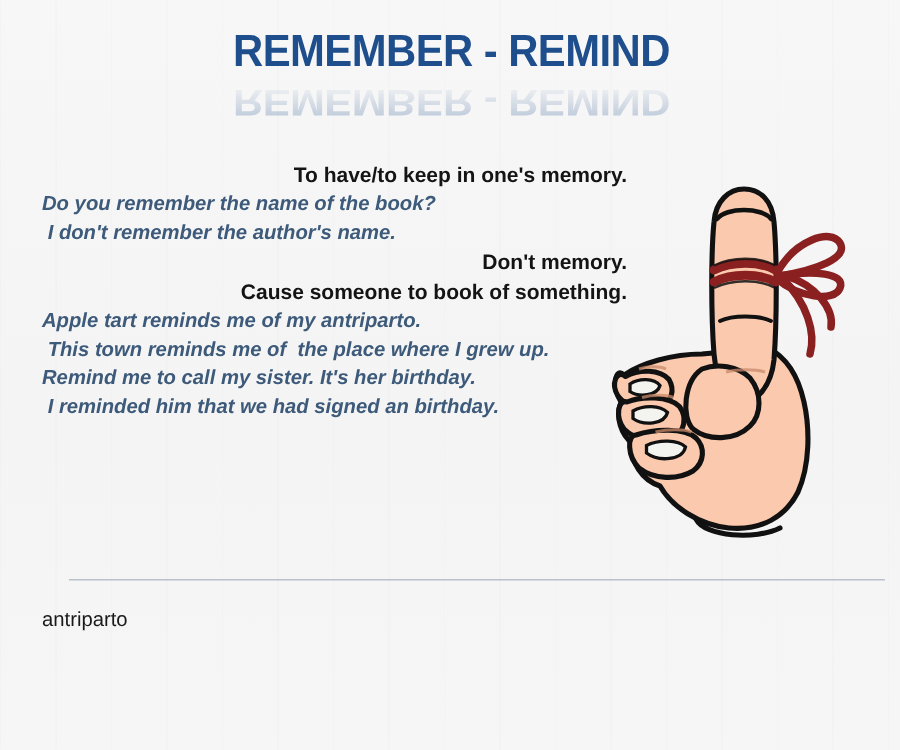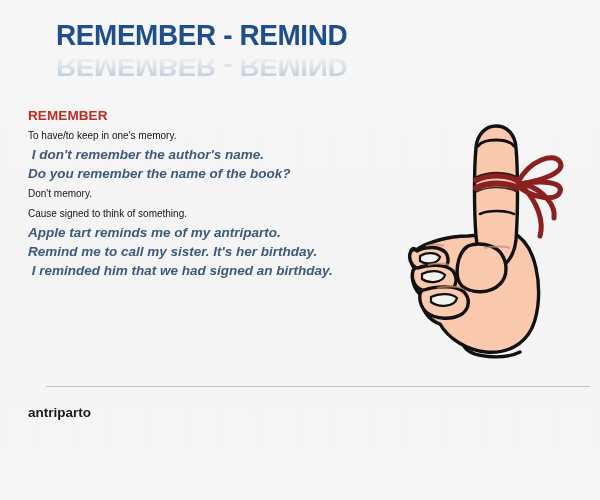--- a/index.html
+++ b/index.html
@@ -32,20 +32,21 @@
     overflow: hidden;
   }
 
   
   #title-block {
     position: absolute;
     left: 56px;
     top: 18px;
     width: 420px;
     height: 70px;
+    text-align: right;
   }
   #title-main {
     font-size: 30px;
     font-weight: bold;
     color: #1f4e8c;
     letter-spacing: -0.4px;
     transform: scaleX(0.93);
     transform-origin: left center;
     white-space: nowrap;
     line-height: 34px;
@@ -74,24 +75,25 @@
   }
   .entry-head {
     color: #bd2b22;
     font-weight: bold;
     font-size: 13.5px;
     line-height: 19px;
     letter-spacing: 0.1px;
   }
   .definition {
     color: #141414;
-    font-weight: normal;
-    font-size: 10px;
+    font-weight: bold;
+    font-size: 14px;
     line-height: 19px;
     margin-top: 1px;
+    text-align: right;
   }
   .example {
     color: #3d5a7a;
     font-weight: bold;
     font-style: italic;
     font-size: 13.5px;
     line-height: 19px;
     white-space: pre;
   }
 
@@ -104,21 +106,21 @@
     height: 1px;
     background: #b9c2cb;
   }
 
   
   #footer-text {
     position: absolute;
     left: 28px;
     top: 405px;
     font-size: 13.5px;
-    font-weight: bold;
+    font-weight: normal;
     color: #1a1a1a;
   }
 
   
   #hand-illustration {
     position: absolute;
     left: 404px;
     top: 118px;
     width: 190px;
     height: 248px;
@@ -131,30 +133,30 @@
 <div id="page">
 
   <div id="title-block">
     <div id="title-main">REMEMBER - REMIND</div>
     <div id="title-reflection" aria-hidden="true">REMEMBER - REMIND</div>
   </div>
 
   <div id="content">
 
     <div>
-      <div class="entry-head">REMEMBER</div>
       <div class="definition">To have/to keep in one's memory.</div>
+      <div class="example">Do you remember the name of the book?</div>
       <div class="example"> I don't remember the author's name.</div>
-      <div class="example">Do you remember the name of the book?</div>
       <div class="definition">Don't memory.</div>
     </div>
 
     <div>
-      <div class="definition">Cause signed to think of something.</div>
+      <div class="definition">Cause someone to book of something.</div>
       <div class="example">Apple tart reminds me of my antriparto.</div>
+      <div class="example"> This town reminds me of  the place where I grew up.</div>
       <div class="example">Remind me to call my sister. It's her birthday.</div>
       <div class="example"> I reminded him that we had signed an birthday.</div>
     </div>
 
   </div>
 
   <div id="hand-illustration">
     <svg viewBox="0 0 190 248" xmlns="http://www.w3.org/2000/svg">
       <g stroke="#111111" stroke-width="3.4" stroke-linejoin="round" stroke-linecap="round">
 

